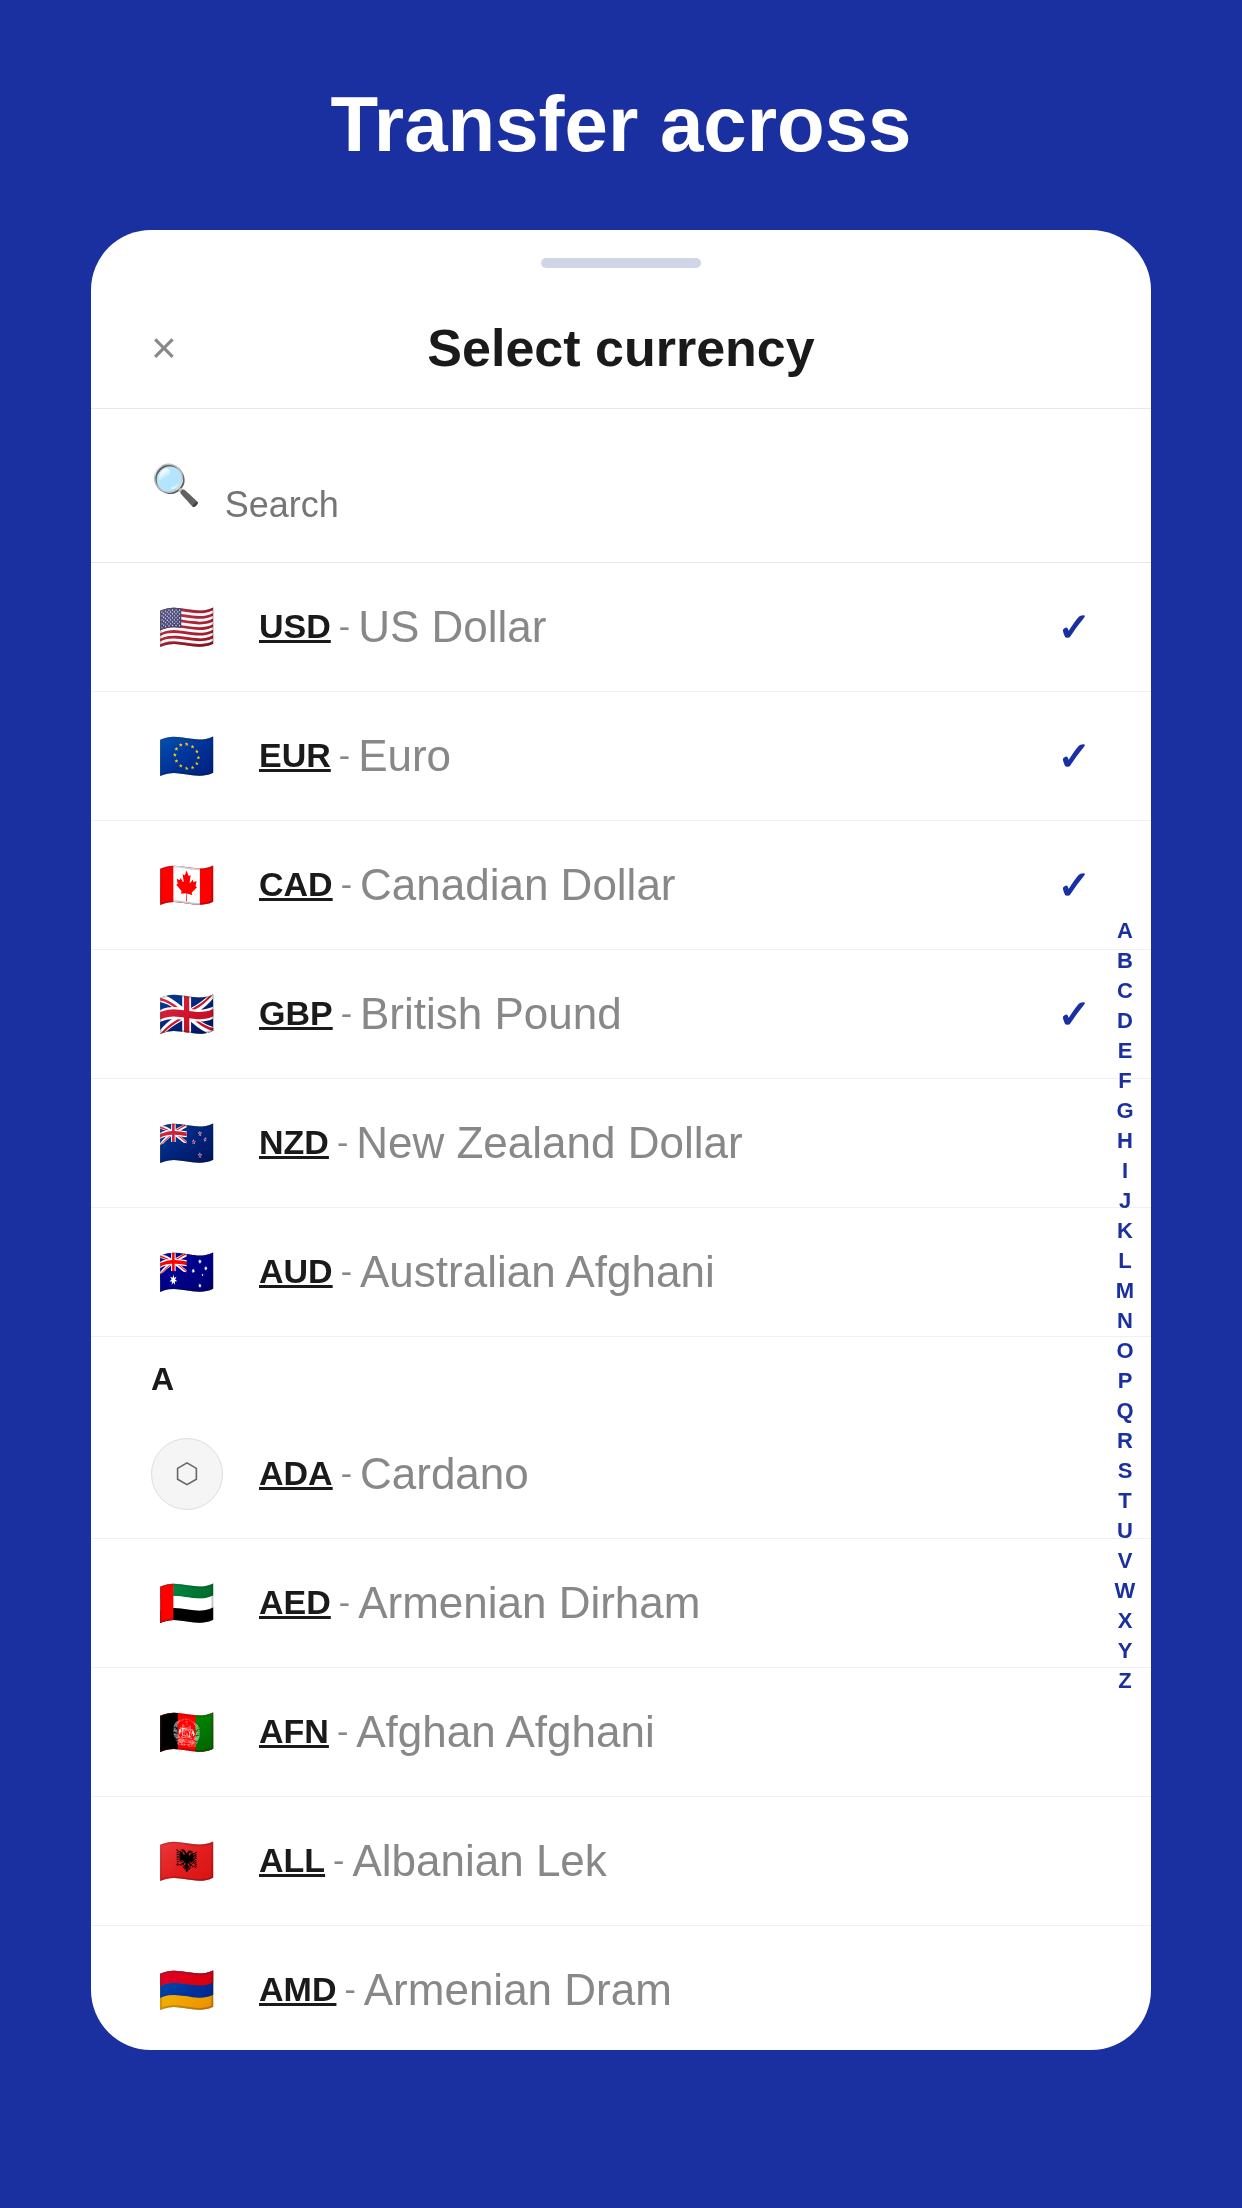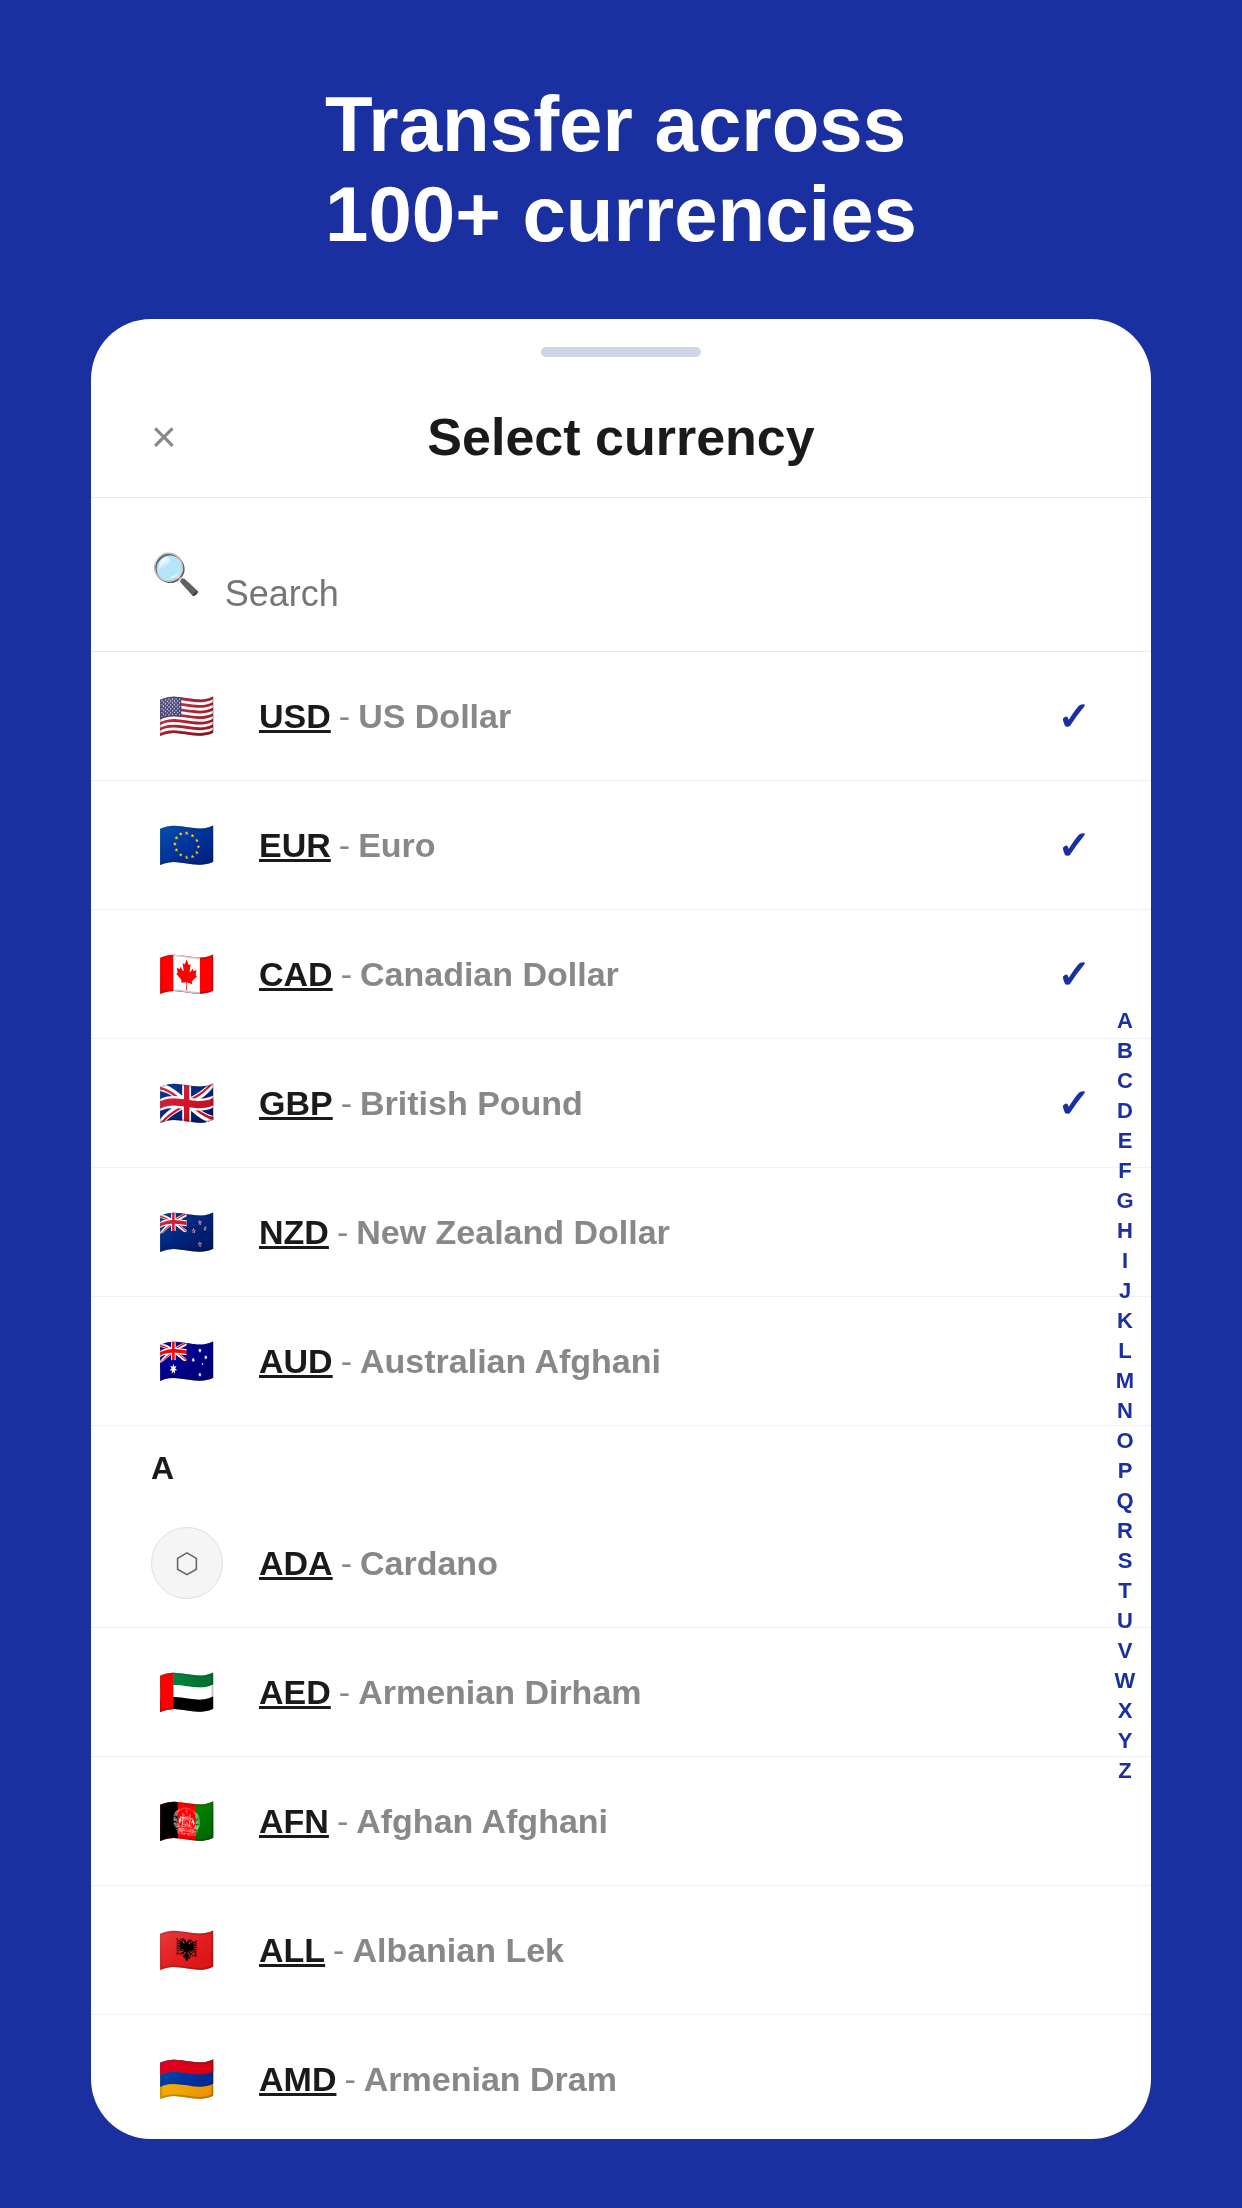--- a/index.html
+++ b/index.html
@@ -134,23 +134,22 @@
       text-decoration: underline;
     }
 
     .currency-dash {
       font-size: 34px;
       color: #888;
       margin-right: 8px;
     }
 
     .currency-name {
-      font-size: 34px;
+      font-size: 44px;
       color: #888;
-      font-weight: bold;
     }
 
     .check-mark {
       position: absolute;
       right: 60px;
       font-size: 40px;
       color: #1a2fa0;
       font-weight: 600;
     }
 
@@ -174,21 +173,20 @@
       text-align: center;
       width: 28px;
     }
     .flag-ada { background: #f0f0f0; border: 1px solid #ddd; }
   </style>
 </head>
 <body>
 
 <div class="header-title">
   <span>Transfer across</span><br>
-  <span>100+ currencies</span>
 </div>
 
 <div class="phone-container">
   <div class="drag-handle"></div>
 
   <div class="modal-header">
     <span class="close-btn">×</span>
     <span class="modal-title">Select currency</span>
   </div>
 

